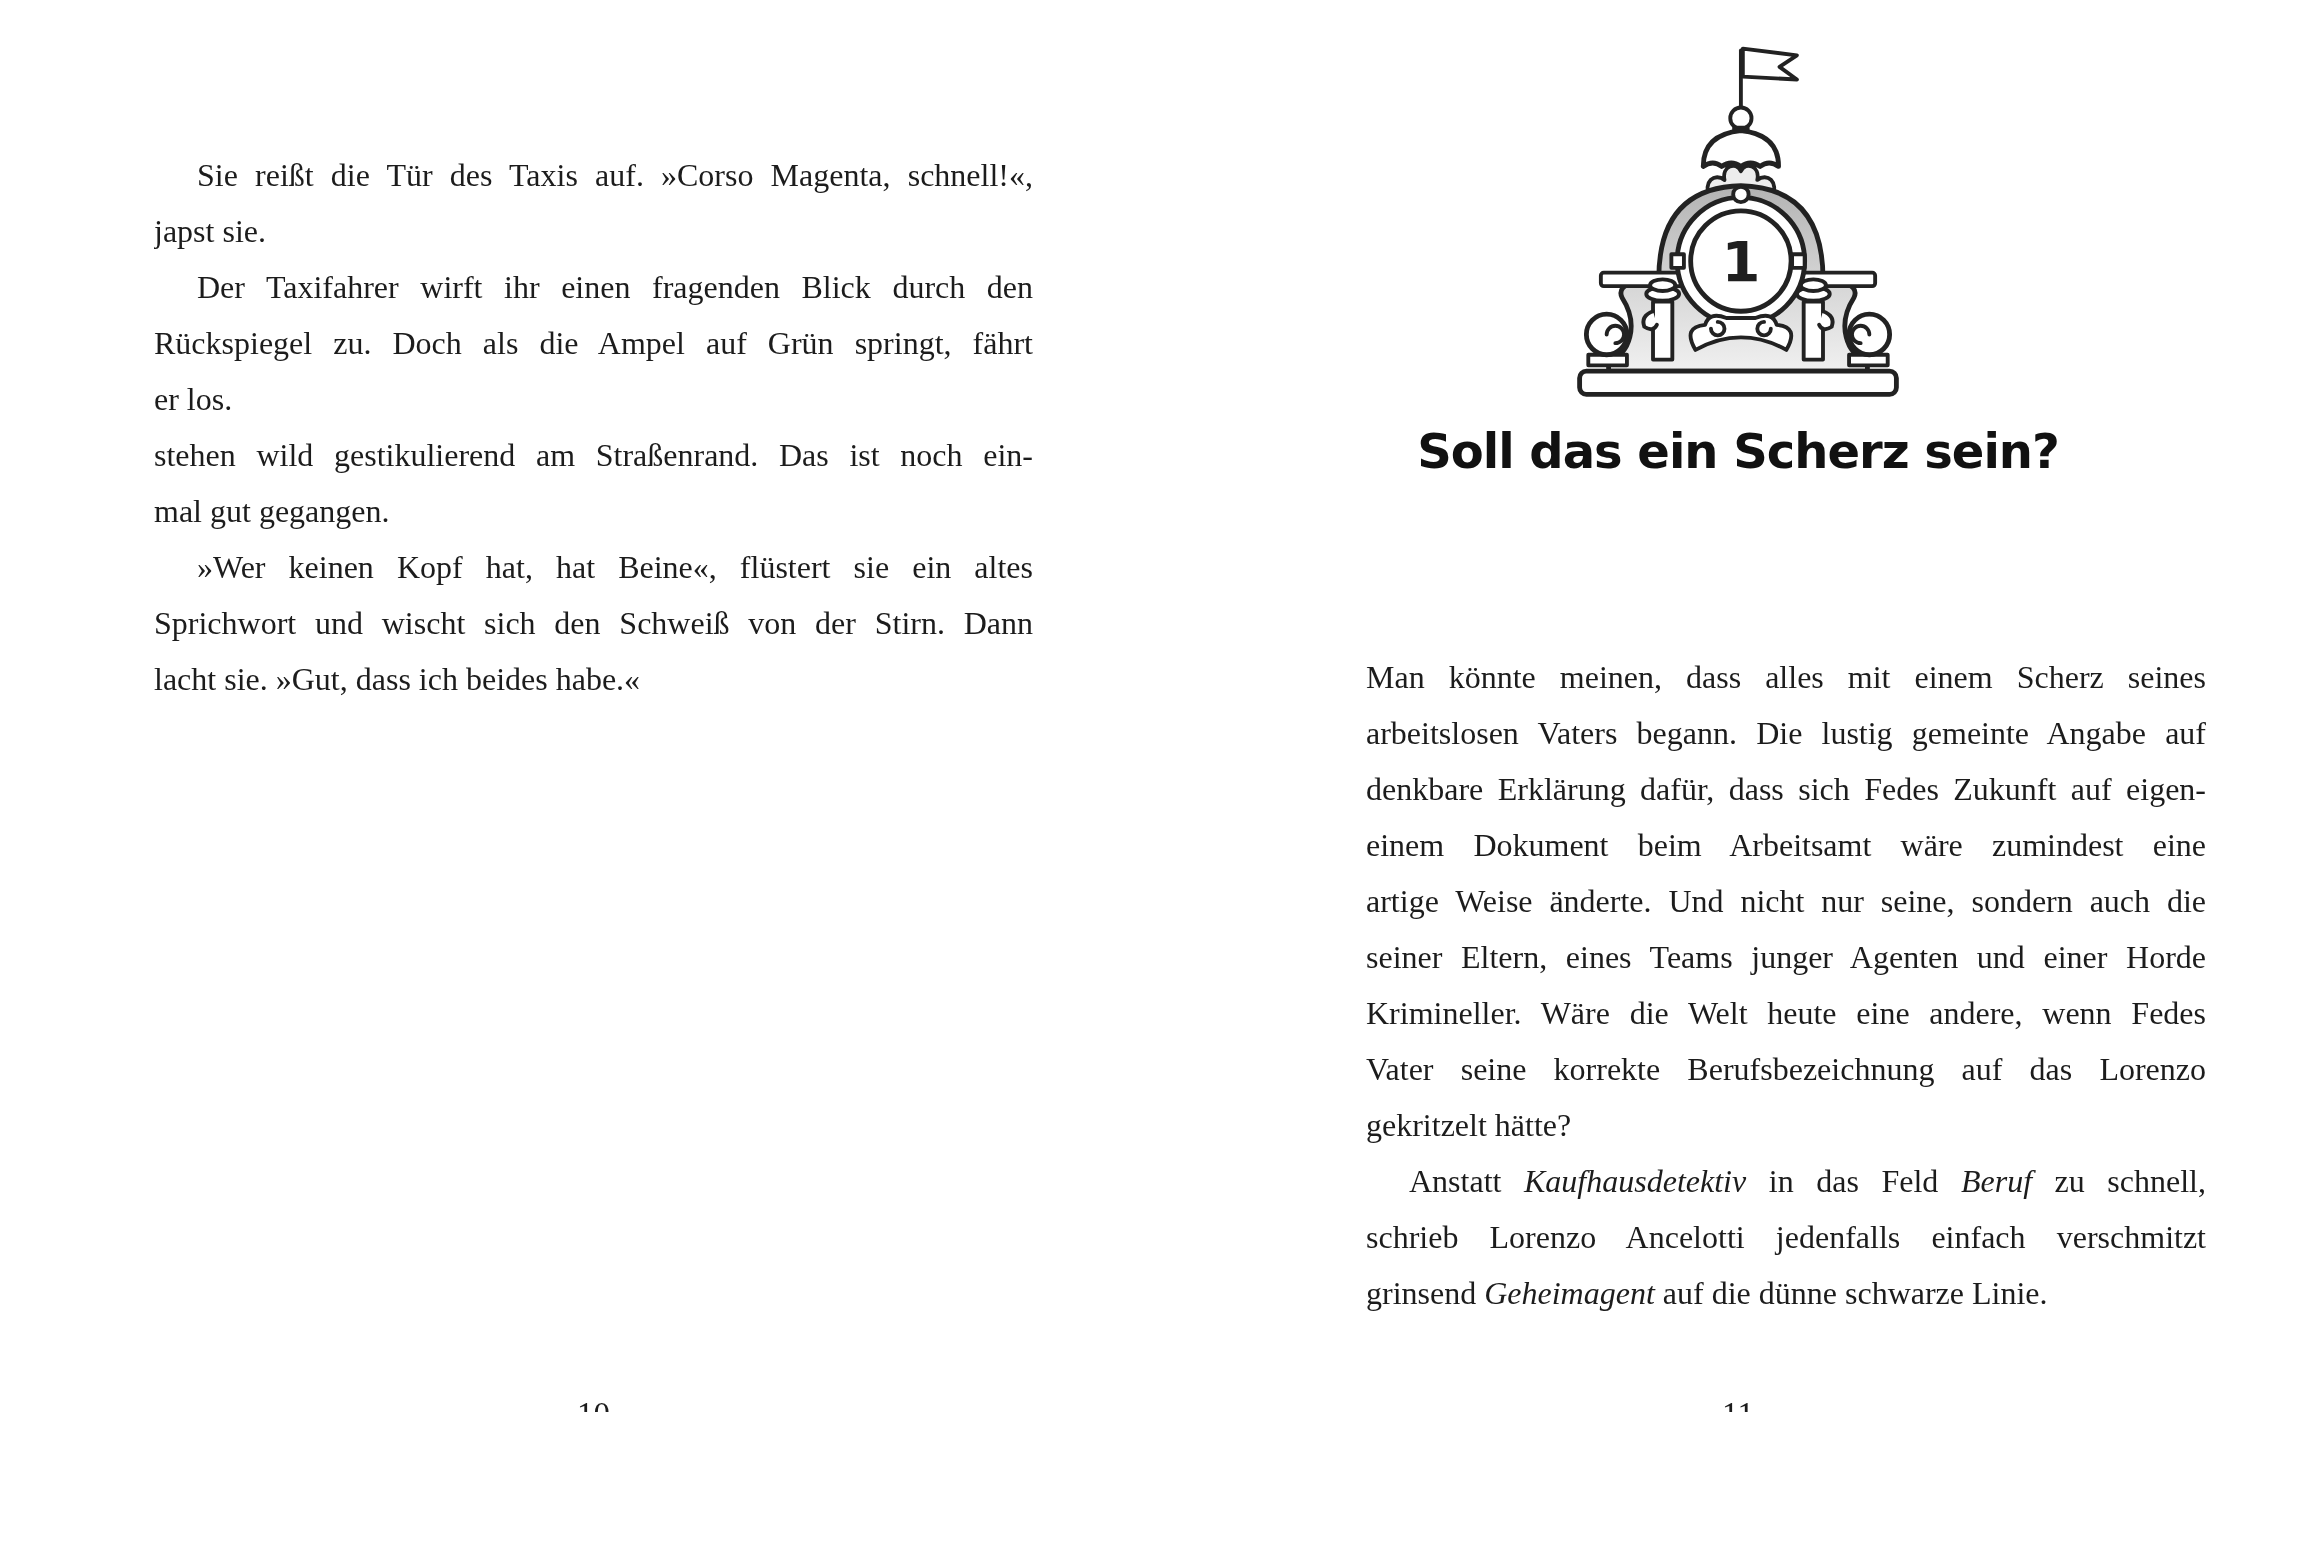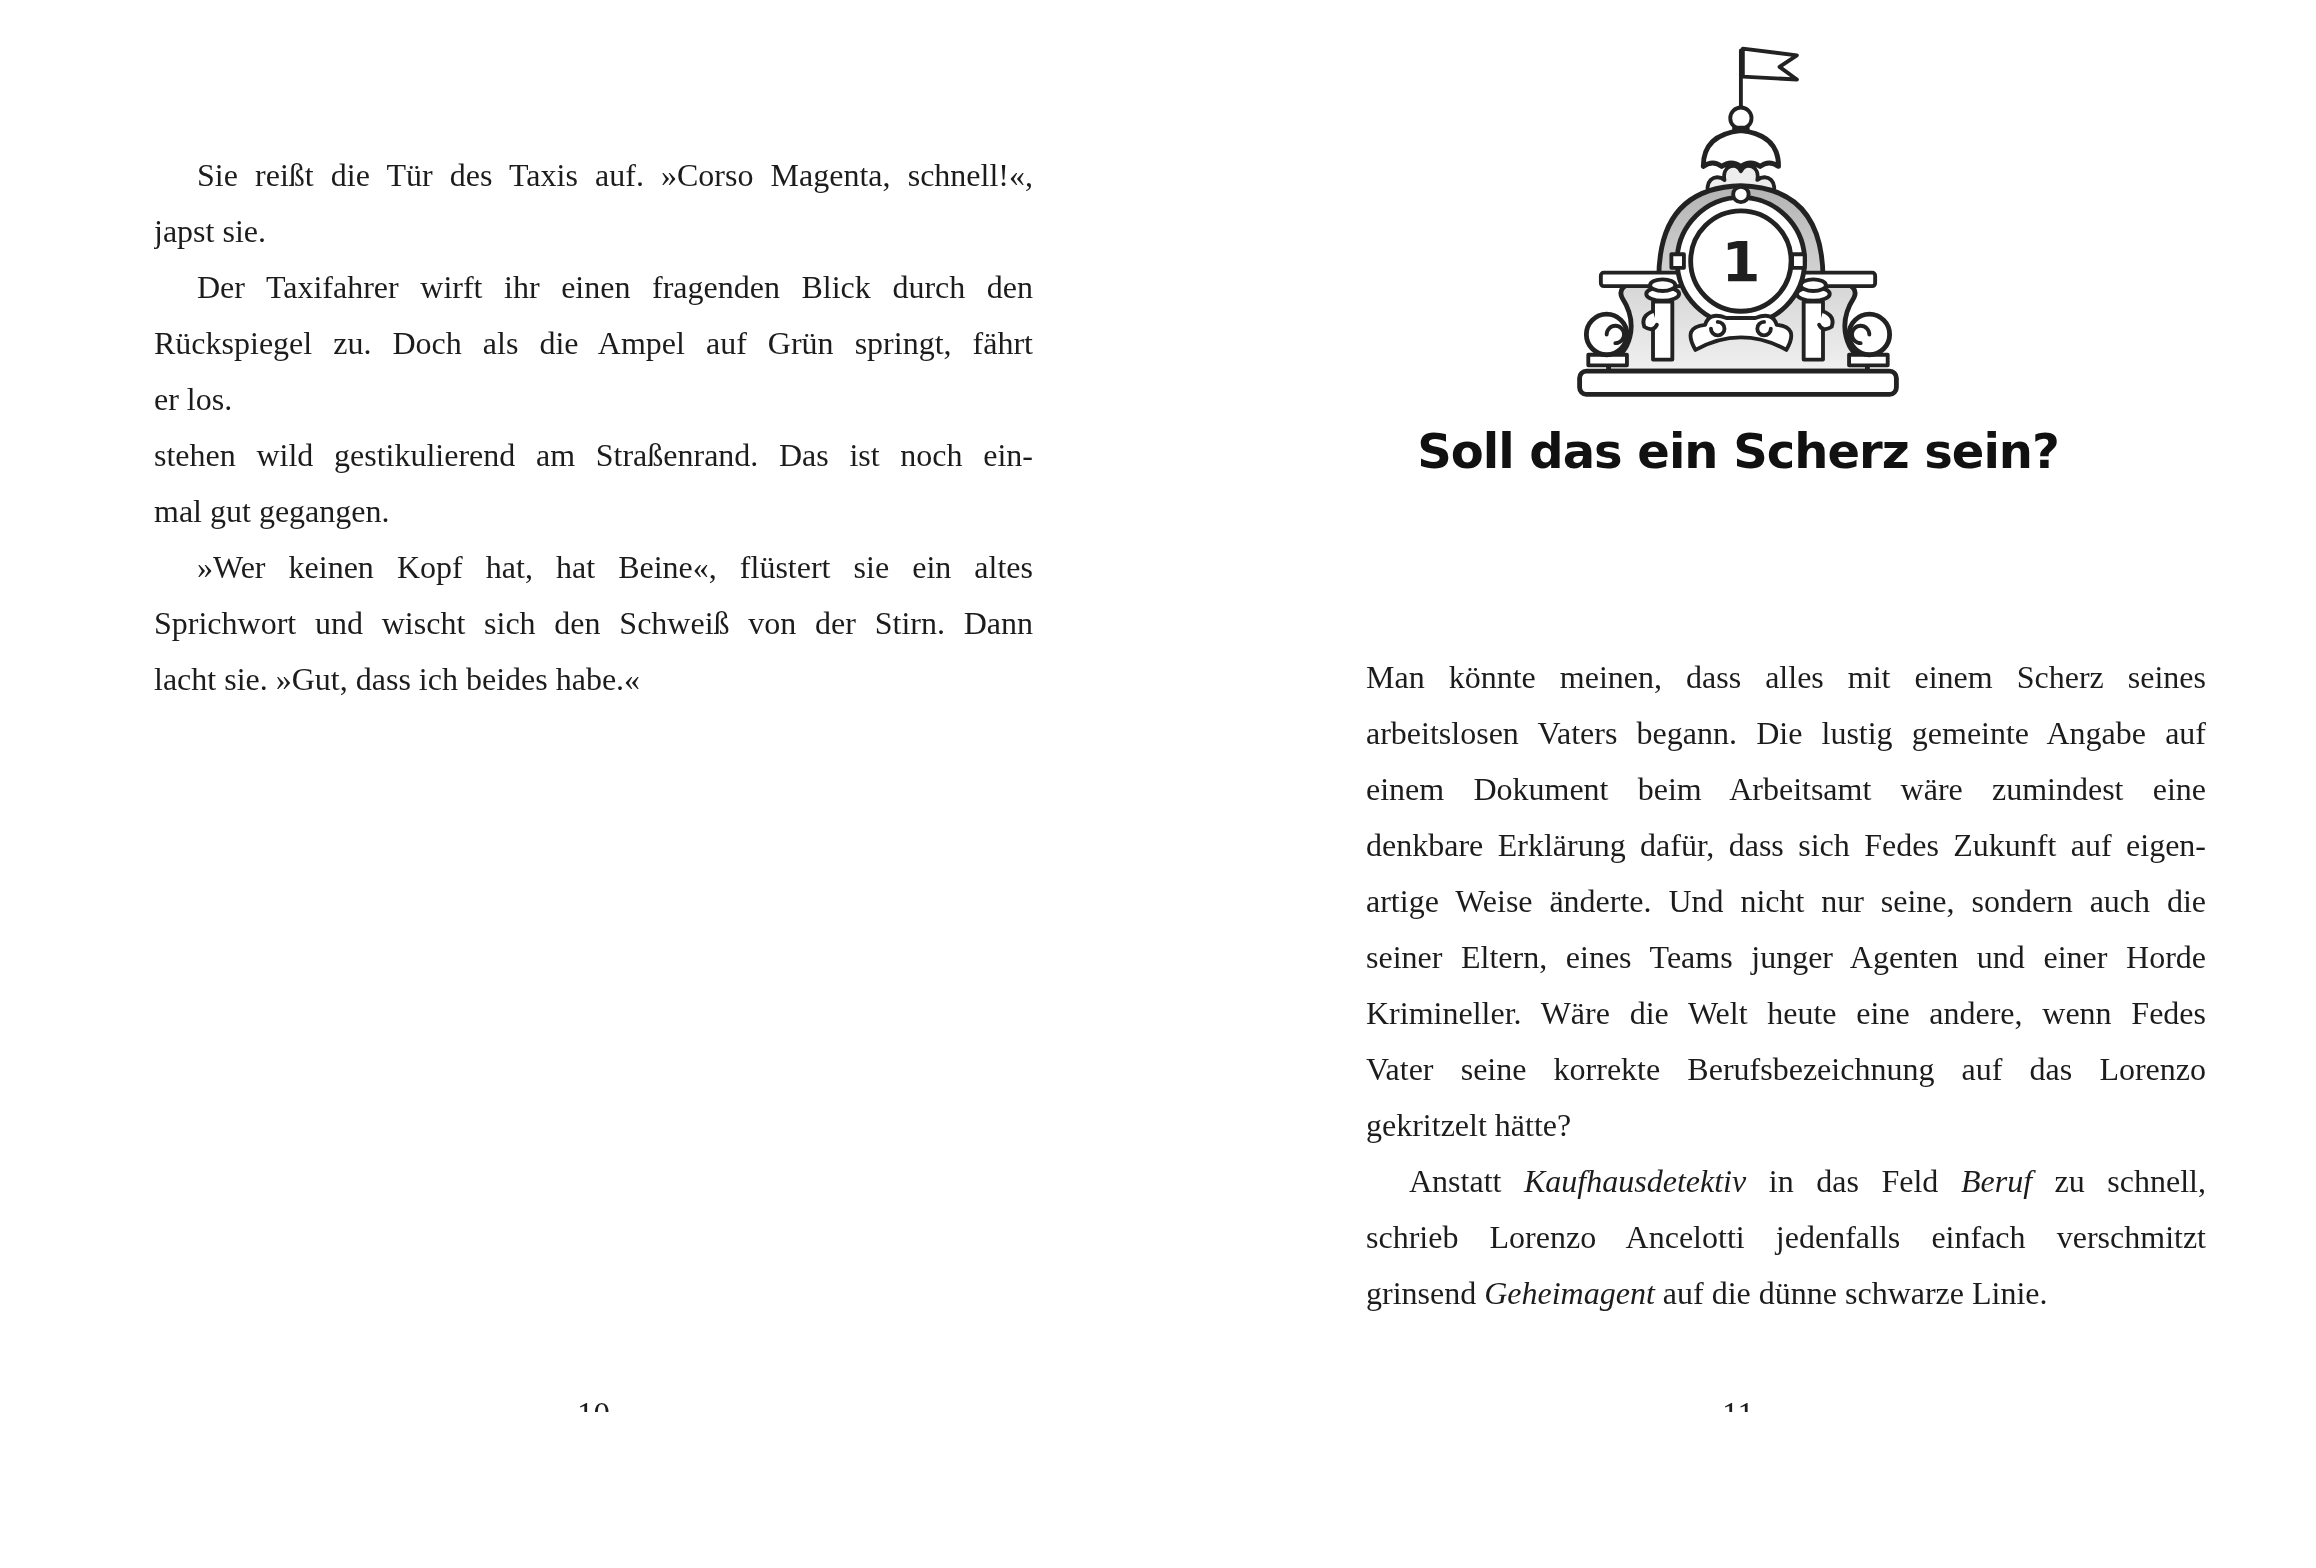--- a/index.html
+++ b/index.html
@@ -129,22 +129,22 @@
           <rect class="ln" x="16" y="346" width="328" height="24" rx="7" fill="#ffffff"></rect>
         </g>
       </svg>
     </div>
 
     <h1 id="chapter-title">Soll das ein Scherz sein?</h1>
 
     <div class="textblock" id="right-text">
       <p class="line j"><span>Man könnte meinen, dass alles mit einem Scherz seines</span></p>
       <p class="line j"><span>arbeitslosen Vaters begann. Die lustig gemeinte Angabe auf</span></p>
+      <p class="line j"><span>denkbare Erklärung dafür, dass sich Fedes Zukunft auf eigen-</span></p>
       <p class="line j"><span>einem Dokument beim Arbeitsamt wäre zumindest eine</span></p>
-      <p class="line j"><span>denkbare Erklärung dafür, dass sich Fedes Zukunft auf eigen-</span></p>
       <p class="line j"><span>artige Weise änderte. Und nicht nur seine, sondern auch die</span></p>
       <p class="line j"><span>seiner Eltern, eines Teams junger Agenten und einer Horde</span></p>
       <p class="line j"><span>Krimineller. Wäre die Welt heute eine andere, wenn Fedes</span></p>
       <p class="line j"><span>Vater seine korrekte Berufsbezeichnung auf das Lorenzo</span></p>
       <p class="line last"><span>gekritzelt hätte?</span></p>
       <p class="line j indent"><span>Anstatt </span><span class="it">Kaufhausdetektiv</span><span> in das Feld </span><span class="it">Beruf</span><span> zu schnell,</span></p>
       <p class="line j"><span>schrieb Lorenzo Ancelotti jedenfalls einfach verschmitzt</span></p>
       <p class="line last"><span>grinsend </span><span class="it">Geheimagent</span><span> auf die dünne schwarze Linie.</span></p>
     </div>
 

